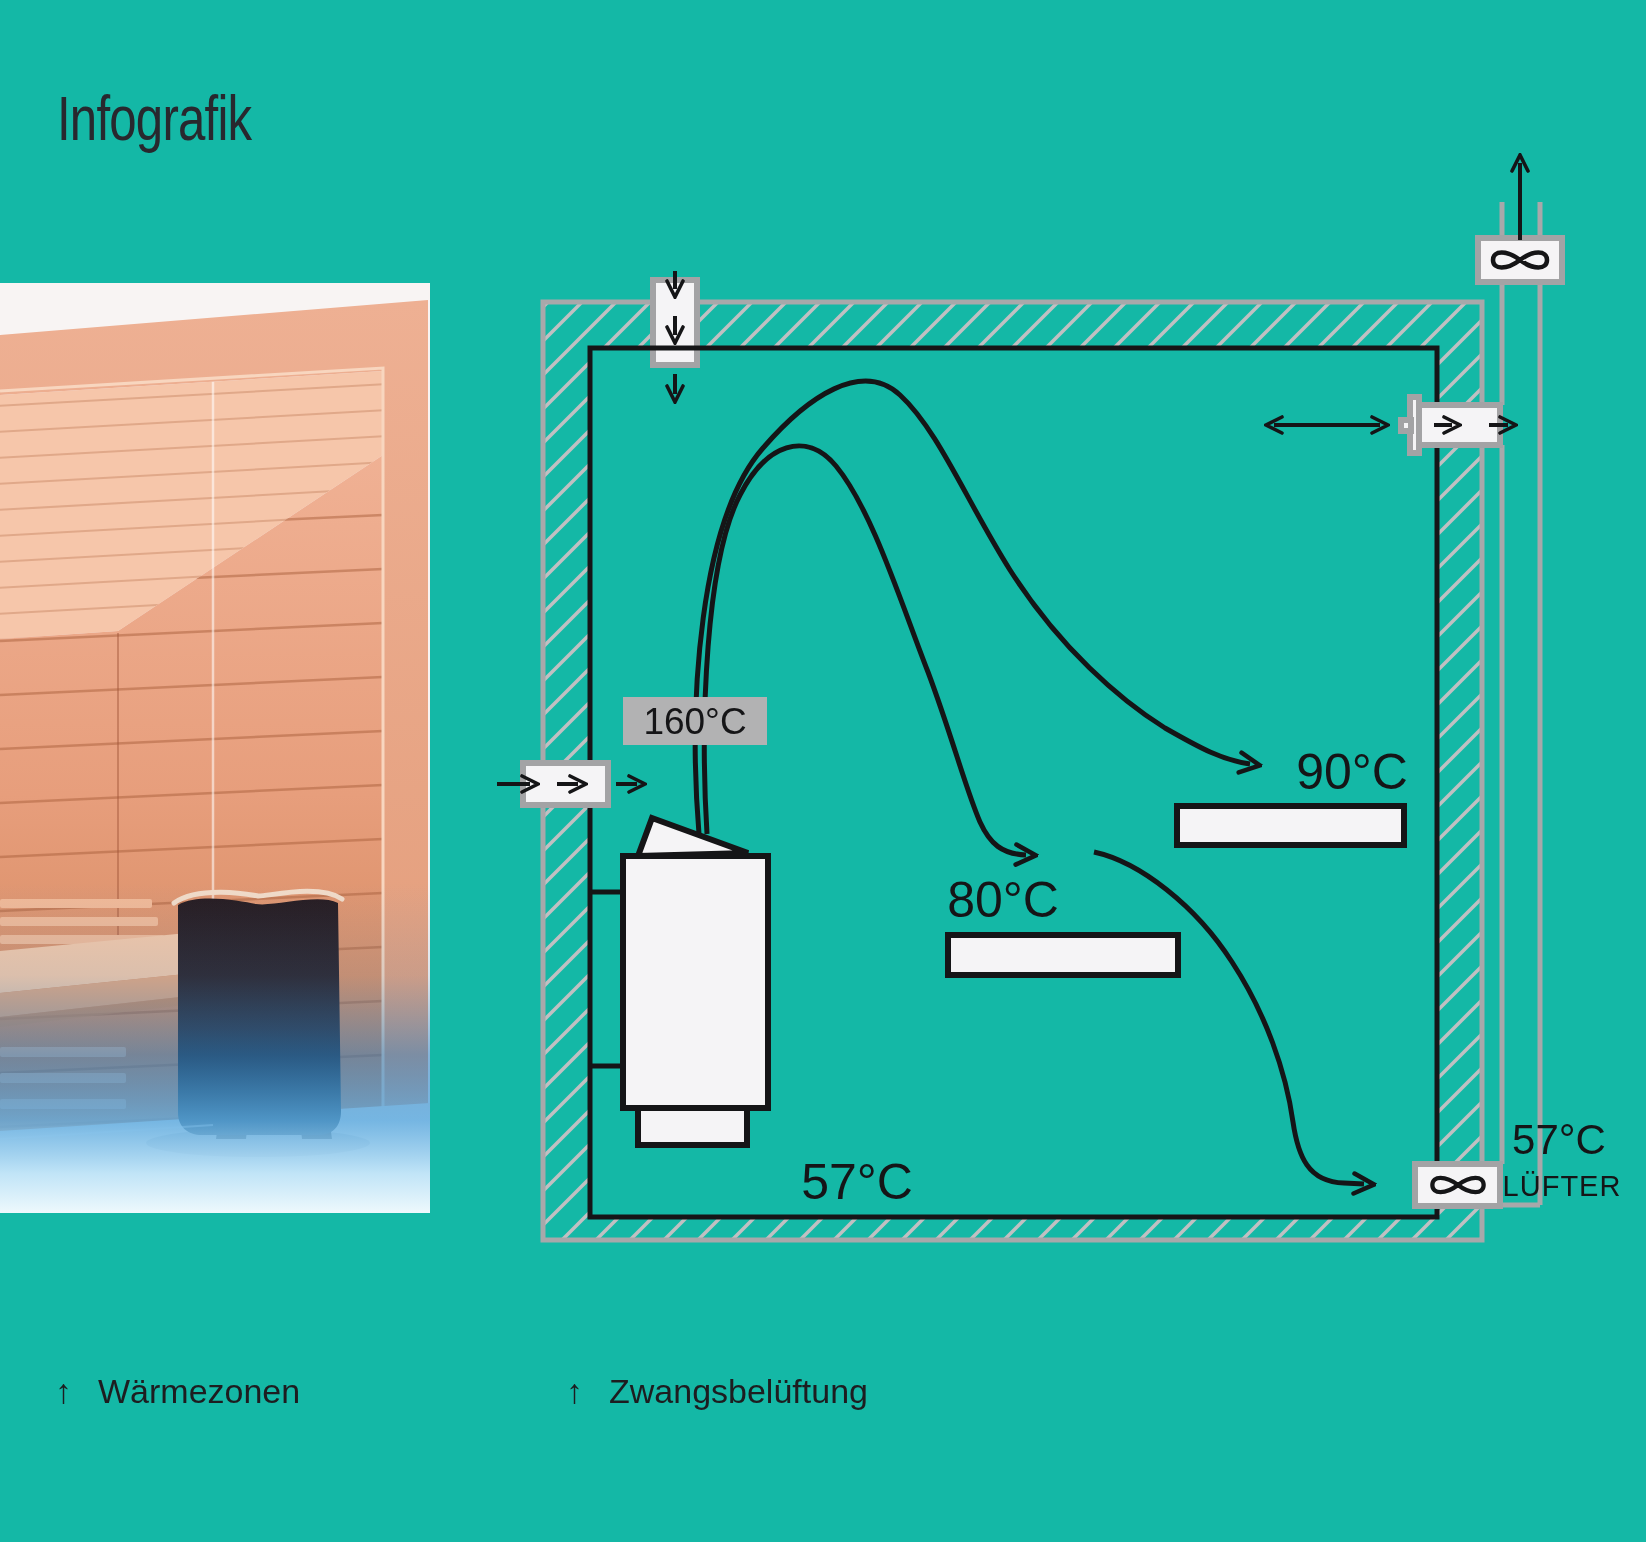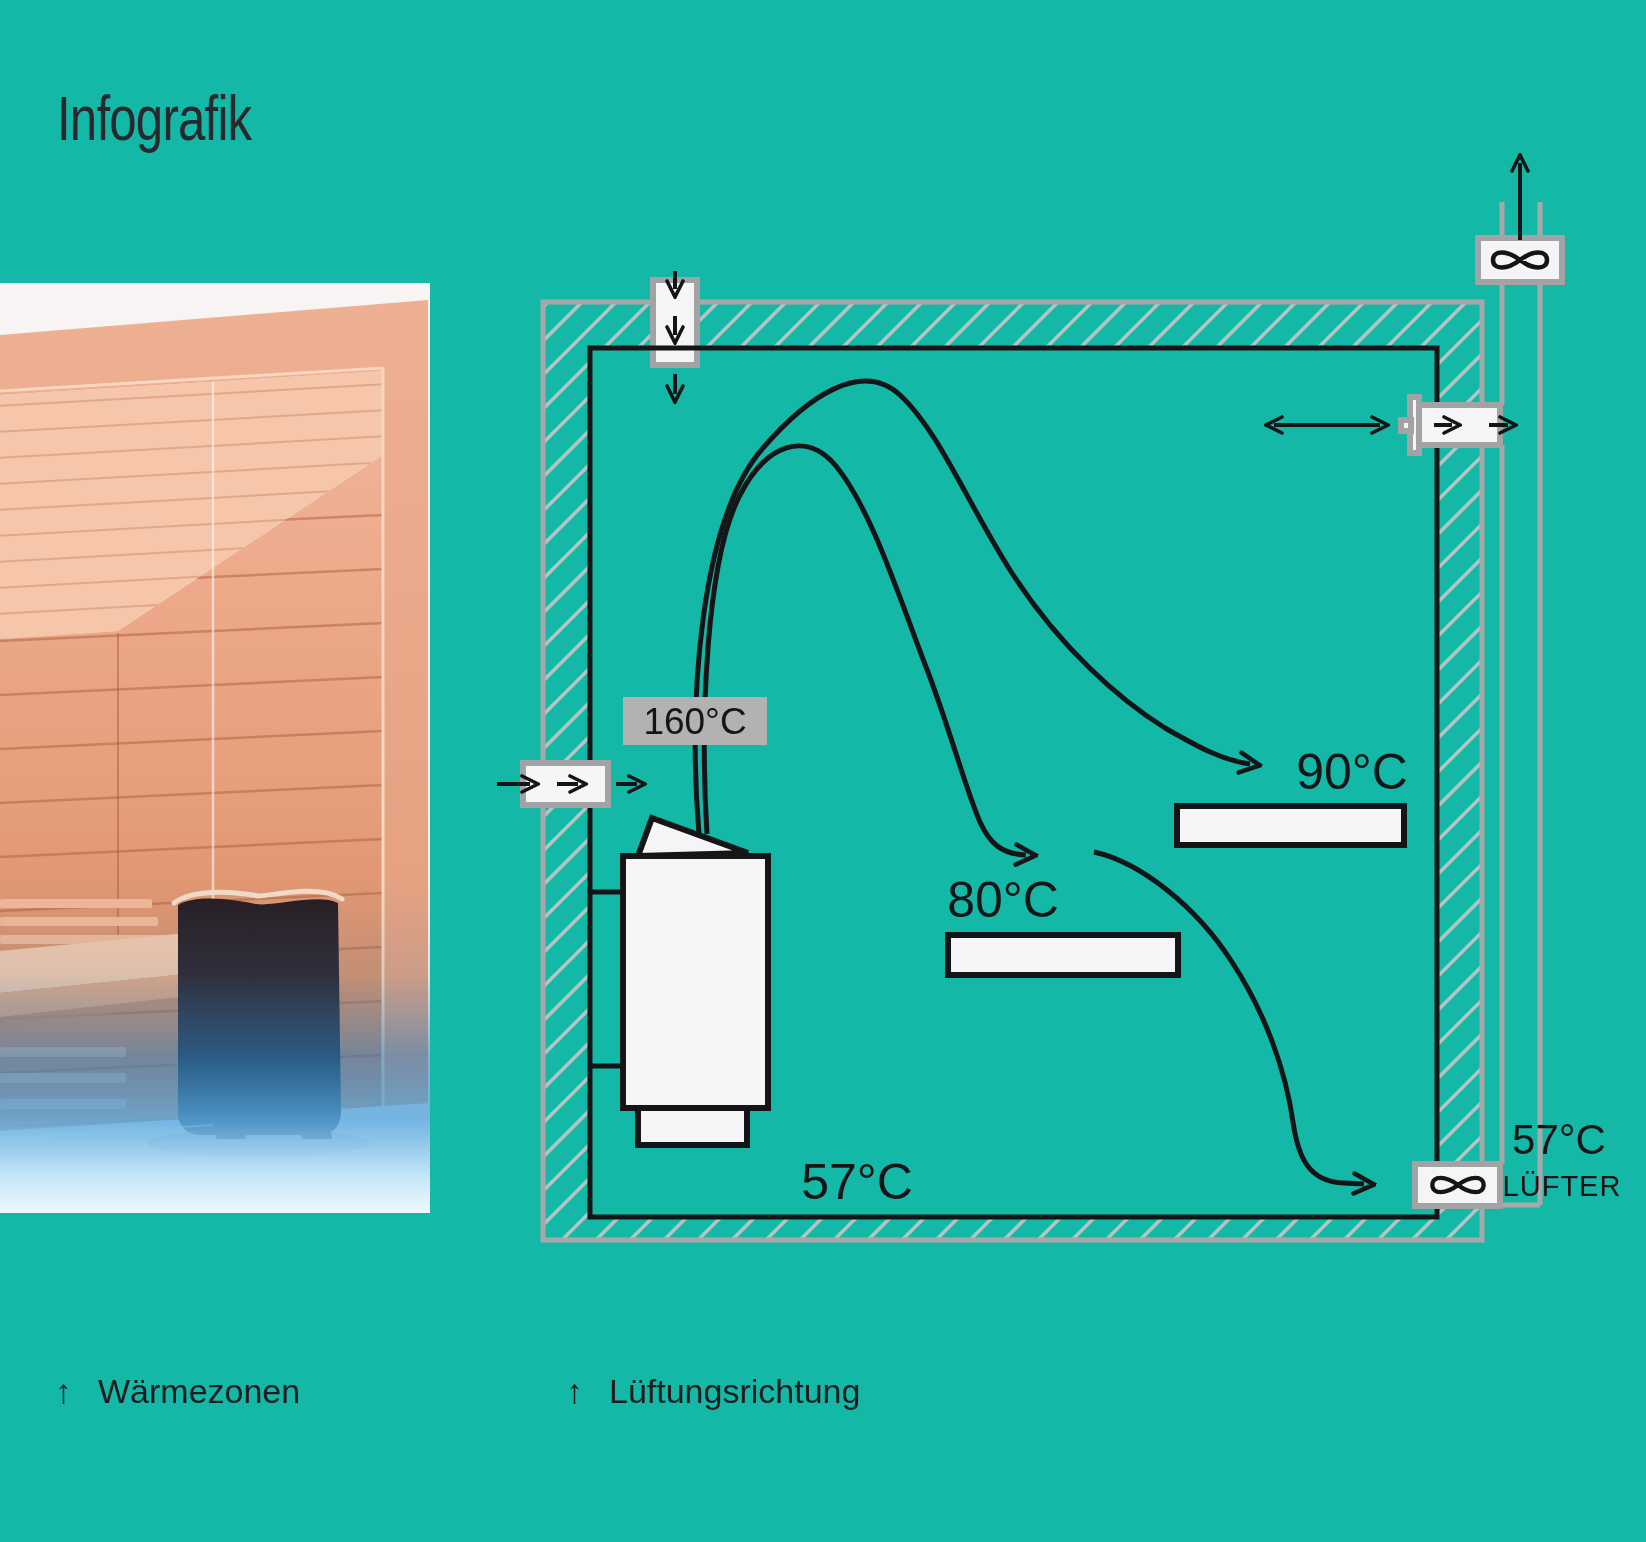--- a/index.html
+++ b/index.html
@@ -226,16 +226,16 @@
     <text x="1559" y="1154" text-anchor="middle" class="dtext t42">57°C</text>
     <text x="1562" y="1196" text-anchor="middle" class="dtext t29">LÜFTER</text>
   </svg>
 
   <div class="caption" id="caption-left">
     <span class="arr">↑</span>
     <span>Wärmezonen</span>
   </div>
   <div class="caption" id="caption-right">
     <span class="arr">↑</span>
-    <span>Lüftungsrichtung</span>
+    <span>Zwangsbelüftung</span>
   </div>
 
 </div>
 
 </body></html>

